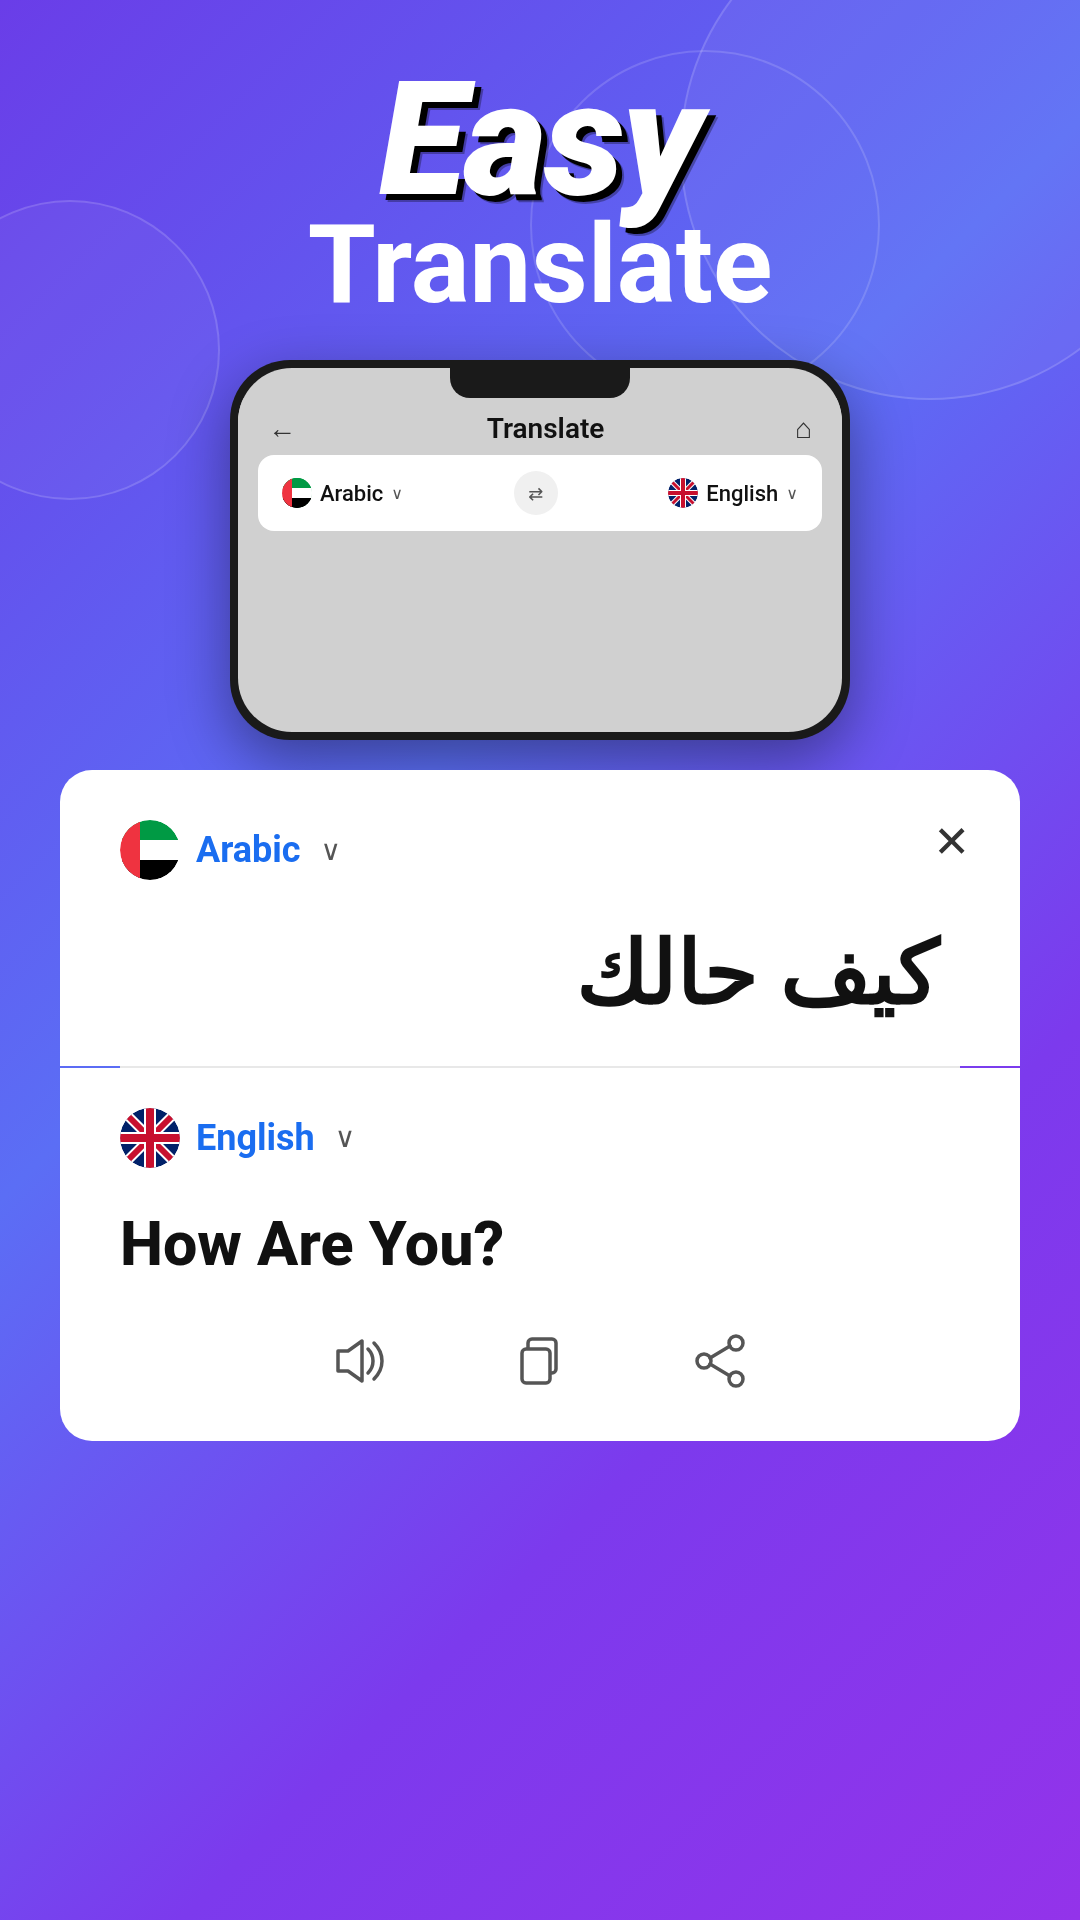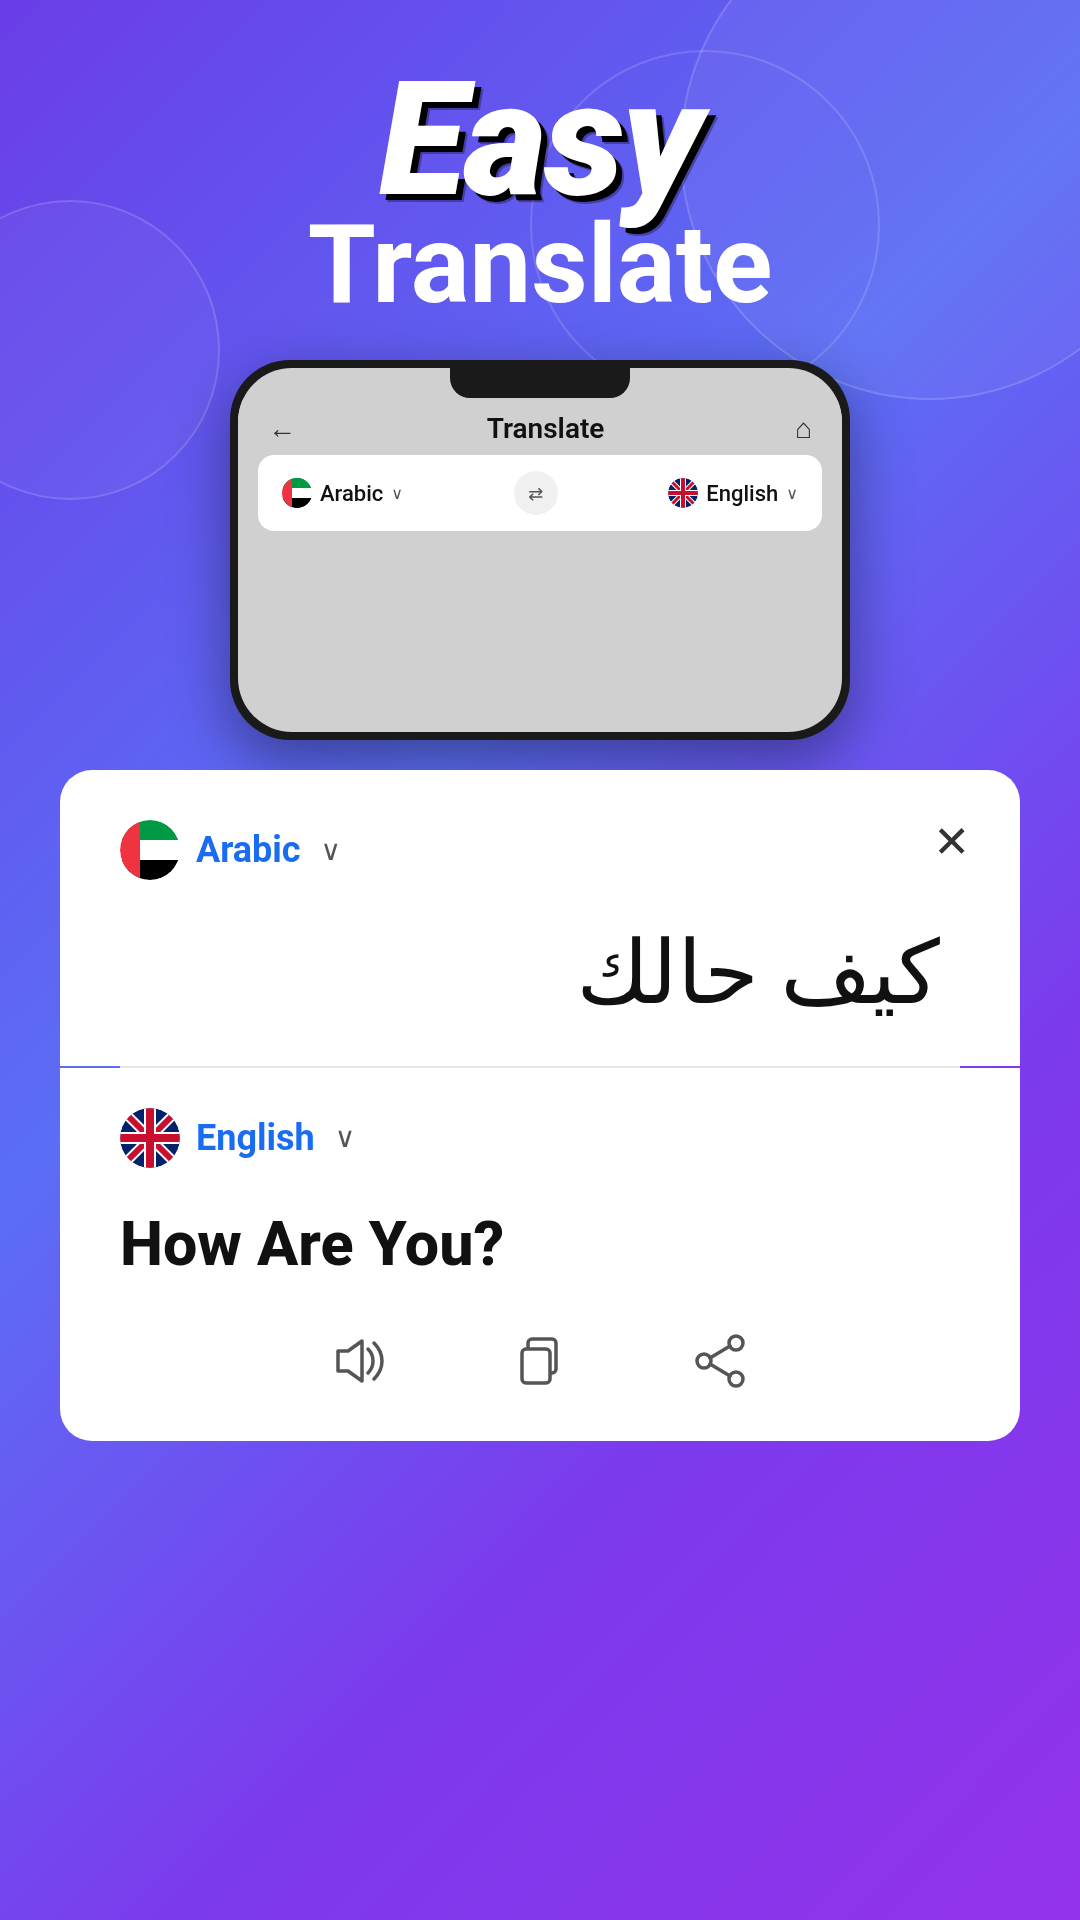--- a/index.html
+++ b/index.html
@@ -217,21 +217,21 @@
       right: 50px;
       top: 50px;
       font-size: 44px;
       color: #333;
       font-weight: 300;
       line-height: 1;
     }
 
     .arabic-text {
       font-size: 88px;
-      font-weight: 400;
+      font-weight: 700;
       color: #111;
       text-align: right;
       direction: rtl;
       line-height: 1.2;
       padding: 0 20px;
     }
 
     .card-divider {
       height: 2px;
       background: #e8e8e8;

